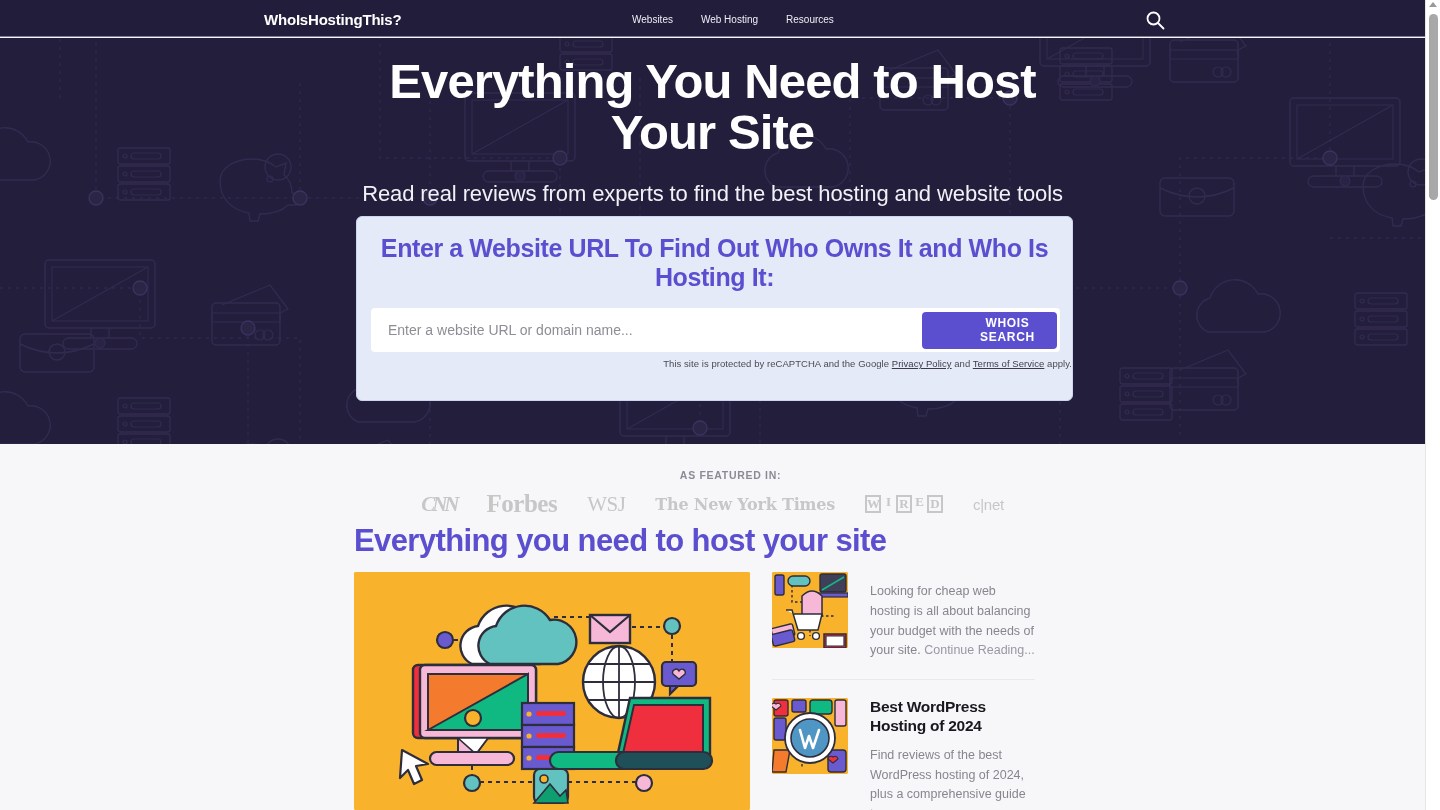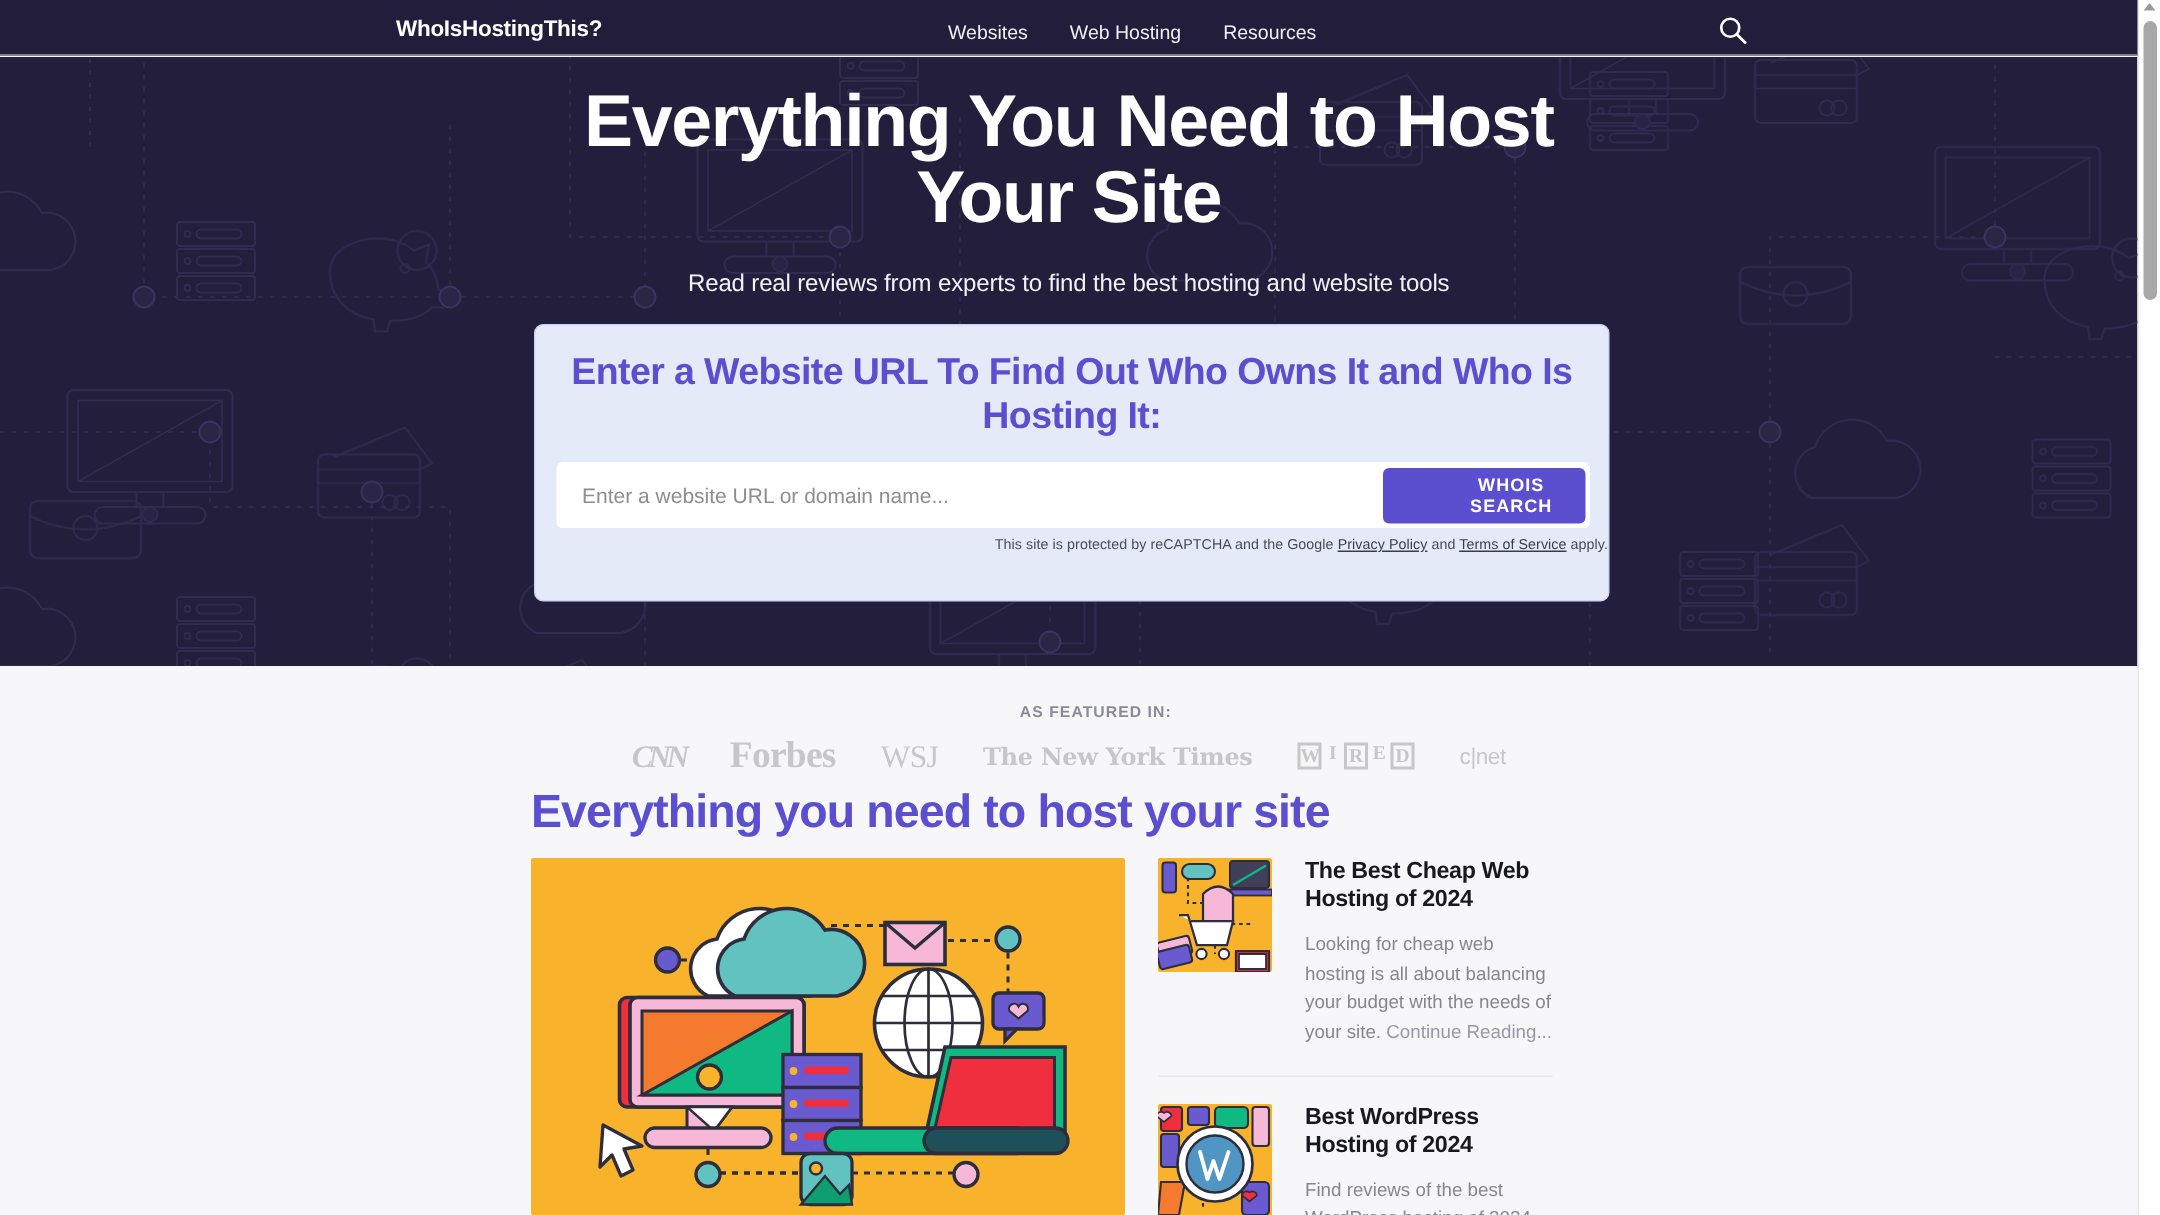--- a/index.html
+++ b/index.html
@@ -58,21 +58,21 @@
     letter-spacing: -0.2px;
     white-space: nowrap;
   }
   .nav-links {
     position: absolute; left: 632px; top: 14px;
     display: flex; gap: 28px;
     align-items: center;
   }
   .nav-links a {
     color: #f0eef8;
-    font-size: 13px;
+    font-size: 10px;
     text-decoration: none;
     white-space: nowrap;
   }
   .nav-search {
     position: absolute; left: 1145px; top: 10px;
     width: 20px; height: 20px;
     cursor: pointer;
   }
   .nav-search svg { display: block; }
 
@@ -101,21 +101,21 @@
     font-weight: bold;
     line-height: 1.04;
     letter-spacing: -0.9px;
     max-width: 700px;
     margin-left: auto; margin-right: auto;
   }
   .hero-sub {
     margin-top: 23px;
     text-align: center;
     color: #f2f1f7;
-    font-size: 16px;
+    font-size: 22px;
     font-weight: 400;
     letter-spacing: -0.1px;
   }
 
   
   .whois-card {
     position: absolute;
     top: 178px; left: 356px;
     width: 717px; height: 185px;
     background: #e5eaf9;
@@ -582,21 +582,20 @@
               <path d="M14 38 L20 38 L26 58 L46 58 L50 42 L22 42" fill="#ffffff" stroke="#2d2d3c" stroke-width="1.5"></path>
               <circle cx="29" cy="64" r="3.4" fill="#ffffff" stroke="#2d2d3c" stroke-width="1.4"></circle>
               <circle cx="44" cy="64" r="3.4" fill="#ffffff" stroke="#2d2d3c" stroke-width="1.4"></circle>
               <rect x="0" y="54" width="22" height="12" rx="2" transform="rotate(-14 11 60)" fill="#f6b8d6" stroke="#2d2d3c" stroke-width="1.4"></rect>
               <rect x="0" y="60" width="22" height="12" rx="2" transform="rotate(-14 11 66)" fill="#6a5ad0" stroke="#2d2d3c" stroke-width="1.4"></rect>
               <path d="M52 62 L74 62 L74 76 L52 76 Z" fill="#ef2f3e" stroke="#2d2d3c" stroke-width="1.5"></path>
               <path d="M54 64 L72 64 L72 74 L54 74 Z" fill="#ffffff" stroke="#2d2d3c" stroke-width="1.2"></path>
             </svg>
           </div>
           <div class="art-body">
-            <div class="art-title">The Best Cheap Web Hosting of 2024</div>
             <div class="art-desc"><span>Looking for cheap web hosting is all about balancing your budget with the needs of your site.</span> <span class="art-more">Continue Reading...</span></div>
           </div>
         </div>
 
         <div class="article">
           <div class="art-thumb">
             <svg width="76" height="76" viewBox="0 0 76 76">
               <rect width="76" height="76" fill="#f9b22c"></rect>
               <rect x="2" y="2" width="14" height="16" rx="2" fill="#ef2f3e" stroke="#2d2d3c" stroke-width="1.4"></rect>
               <path d="M4 6 a3 3 0 0 1 5 2 l-5 4 l-5 -4 a3 3 0 0 1 5 -2 z" fill="#f6b8d6" stroke="#2d2d3c" stroke-width="1.1"></path>

